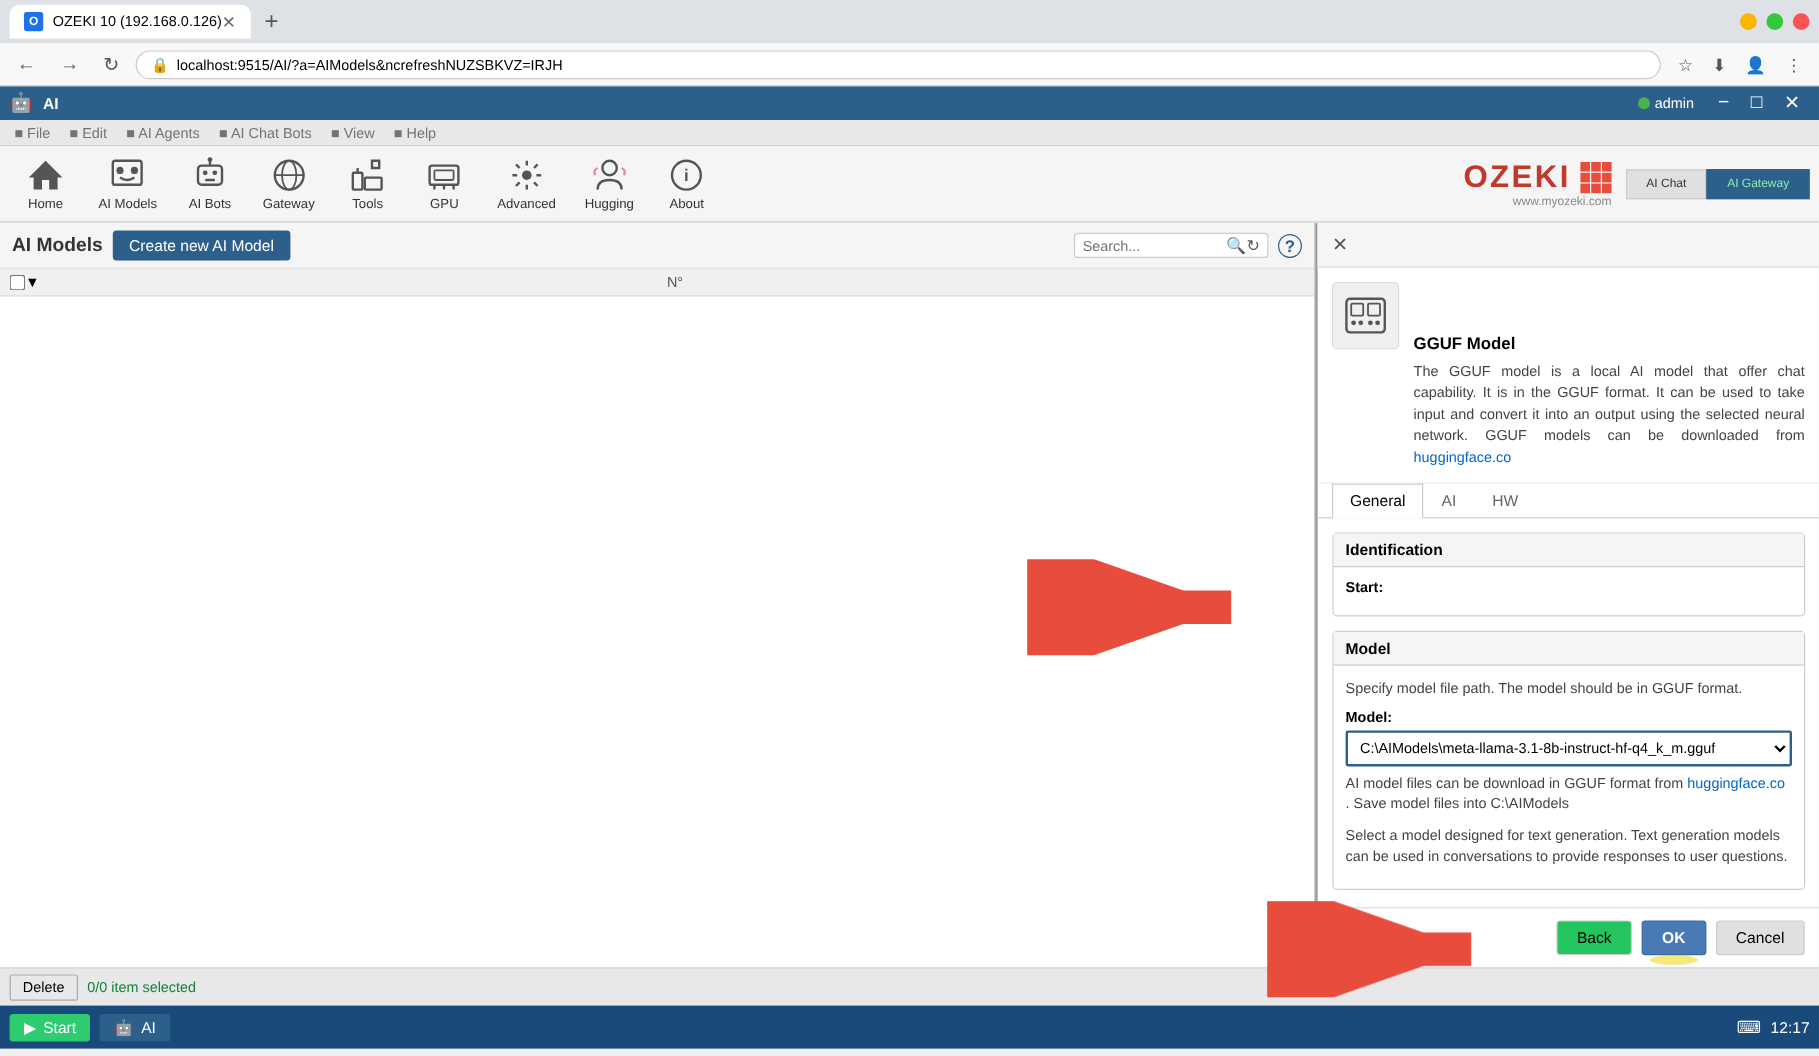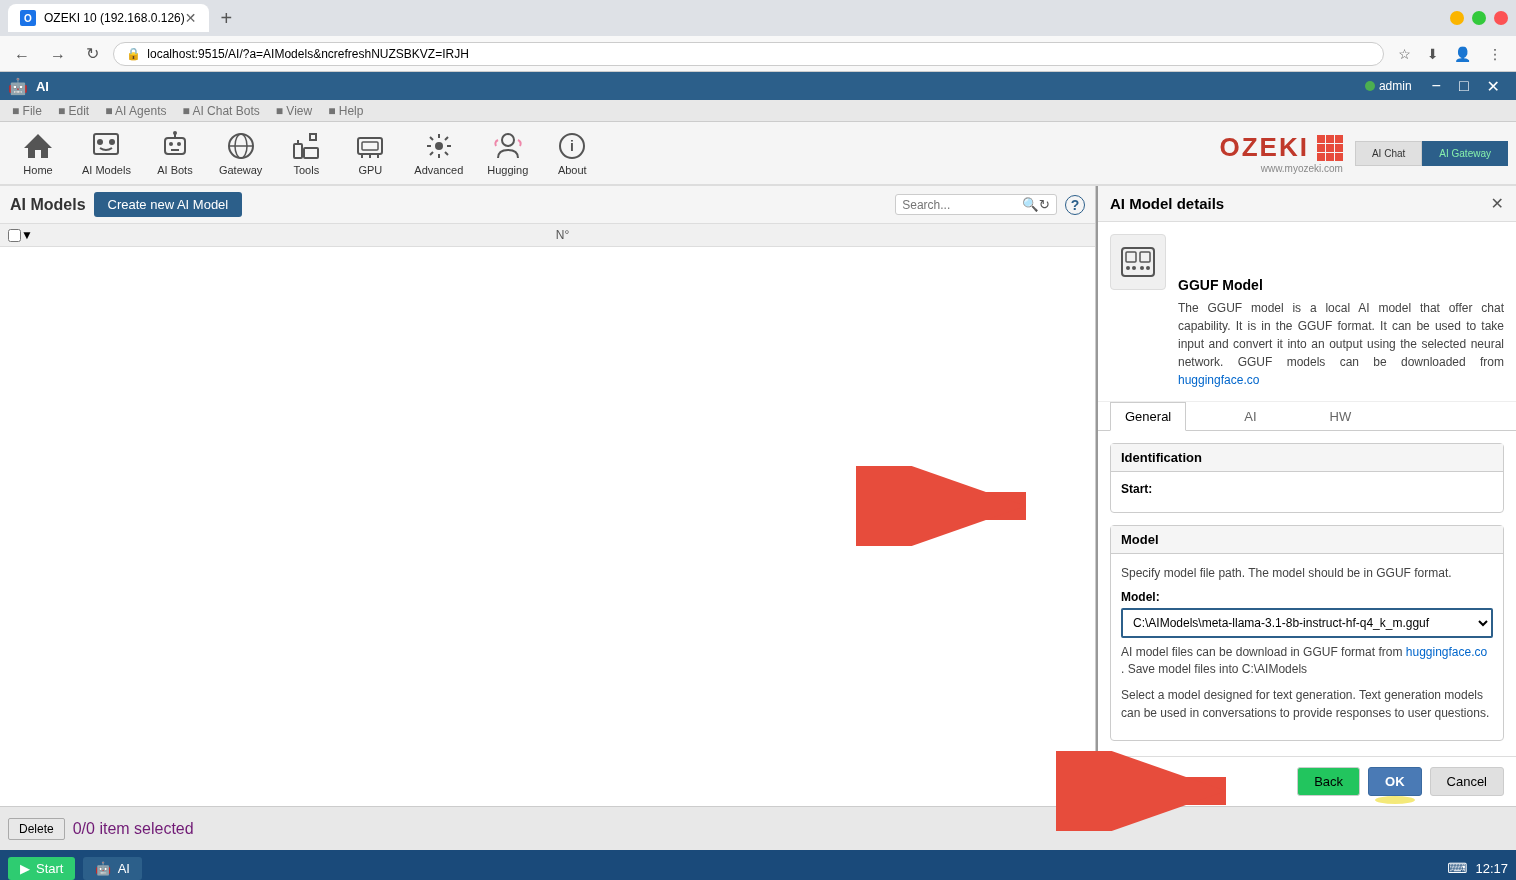--- a/index.html
+++ b/index.html
@@ -73,21 +73,21 @@
     .rp-titlebar { display: flex; align-items: center; padding: 8px 12px; border-bottom: 1px solid #ddd; background: #f5f5f5; }
     .rp-title { font-size: 15px; font-weight: bold; flex: 1; }
     .rp-close { background: none; border: none; cursor: pointer; font-size: 16px; color: #555; }
 
     .rp-model-header { display: flex; align-items: flex-start; padding: 12px; border-bottom: 1px solid #eee; gap: 12px; }
     .rp-model-icon { width: 56px; height: 56px; background: #f0f0f0; border-radius: 4px; display: flex; align-items: center; justify-content: center; border: 1px solid #ddd; flex-shrink: 0; }
     .rp-model-info .model-name-title { font-size: 14px; font-weight: bold; margin-bottom: 6px; margin-top: 43px; }
     .rp-model-info p { font-size: 12px; color: #444; line-height: 1.5; text-align: justify; }
     .rp-model-info a { color: #0066cc; text-decoration: none; }
 
-    .rp-tabs { display: flex; border-bottom: 1px solid #ccc; padding: 0 12px; gap: 43px; }
+    .rp-tabs { display: flex; border-bottom: 1px solid #ccc; padding: 0 12px; }
     .rp-tab { padding: 6px 14px; cursor: pointer; font-size: 13px; border: 1px solid transparent; margin-bottom: -1px; }
     .rp-tab.active { border: 1px solid #ccc; border-bottom-color: white; background: white; }
     .rp-tab:not(.active) { color: #666; }
 
     .rp-content { flex: 1; overflow-y: auto; padding: 12px; }
     .section-box { border: 1px solid #ccc; border-radius: 4px; margin-bottom: 12px; }
     .section-title { font-size: 13px; font-weight: bold; padding: 6px 10px; background: #f5f5f5; border-bottom: 1px solid #ccc; }
     .section-body { padding: 10px; }
 
     .field-row { display: flex; align-items: center; margin-bottom: 6px; gap: 8px; }
@@ -100,23 +100,23 @@
     .model-select { flex: 1; border: 2px solid #2c5f8a; padding: 5px 6px; font-size: 12px; border-radius: 2px; background: white; }
     .model-link-text { font-size: 12px; color: #444; margin: 6px 0 2px; line-height: 1.4; }
     .model-link-text a { color: #0066cc; text-decoration: none; }
 
     .rp-footer { display: flex; align-items: center; padding: 10px 12px; border-top: 1px solid #ddd; gap: 8px; justify-content: flex-end; }
     .btn-back { background: #22c55e; border: 1px solid #ccc; padding: 6px 16px; cursor: pointer; font-size: 13px; border-radius: 3px; }
     .btn-next { background: #4a7ab5; color: white; border: 1px solid #3a6aa0; padding: 6px 16px; cursor: pointer; font-size: 13px; border-radius: 3px; font-weight: bold; }
     .btn-cancel { background: #e0e0e0; border: 1px solid #ccc; padding: 6px 16px; cursor: pointer; font-size: 13px; border-radius: 3px; }
 
     
-    .statusbar { background: #e8e8e8; border-top: 1px solid #ccc; display: flex; align-items: center; padding: 2px 8px; height: 44px; gap: 8px; }
+    .statusbar { background: #e8e8e8; border-top: 1px solid #ccc; display: flex; align-items: center; padding: 2px 8px; height: 32px; gap: 8px; }
     .status-delete-btn { background: #e8e8e8; border: 1px solid #aaa; padding: 3px 10px; cursor: pointer; font-size: 12px; border-radius: 2px; }
-    .status-text { font-size: 16px; color: #701a75; }
+    .status-text { font-size: 12px; color: #15803d; }
 
     
     .taskbar { background: #1a4a7a; display: flex; align-items: center; padding: 0 8px; height: 36px; gap: 8px; }
     .taskbar-start { background: #2ecc71; color: white; border: none; padding: 4px 12px; cursor: pointer; font-size: 13px; border-radius: 3px; display: flex; align-items: center; gap: 6px; }
     .taskbar-item { background: #2c5f8a; color: white; border: none; padding: 4px 12px; cursor: pointer; font-size: 13px; border-radius: 3px; display: flex; align-items: center; gap: 6px; }
     .taskbar-spacer { flex: 1; }
     .taskbar-icons { display: flex; gap: 4px; align-items: center; }
     .taskbar-clock { color: white; font-size: 13px; }
     .taskbar-sys-icon { color: white; font-size: 14px; }
 
@@ -330,21 +330,20 @@
         <div class="col-n">N°</div>
       </div>
 
       <div class="table-body">
         
       </div>
     </div>
 
     <div class="right-panel">
       <div class="rp-titlebar">
-        <span class="rp-title">AI Model details</span>
         <button class="rp-close">✕</button>
       </div>
 
       <div class="rp-model-header">
         <div class="rp-model-icon">
           <svg width="48" height="48" viewBox="0 0 48 48">
             <rect x="8" y="10" width="32" height="28" rx="3" fill="none" stroke="#555" stroke-width="2"></rect>
             <rect x="12" y="14" width="10" height="10" rx="1" fill="none" stroke="#555" stroke-width="1.5"></rect>
             <rect x="26" y="14" width="10" height="10" rx="1" fill="none" stroke="#555" stroke-width="1.5"></rect>
             <circle cx="14" cy="30" r="2" fill="#555"></circle>

